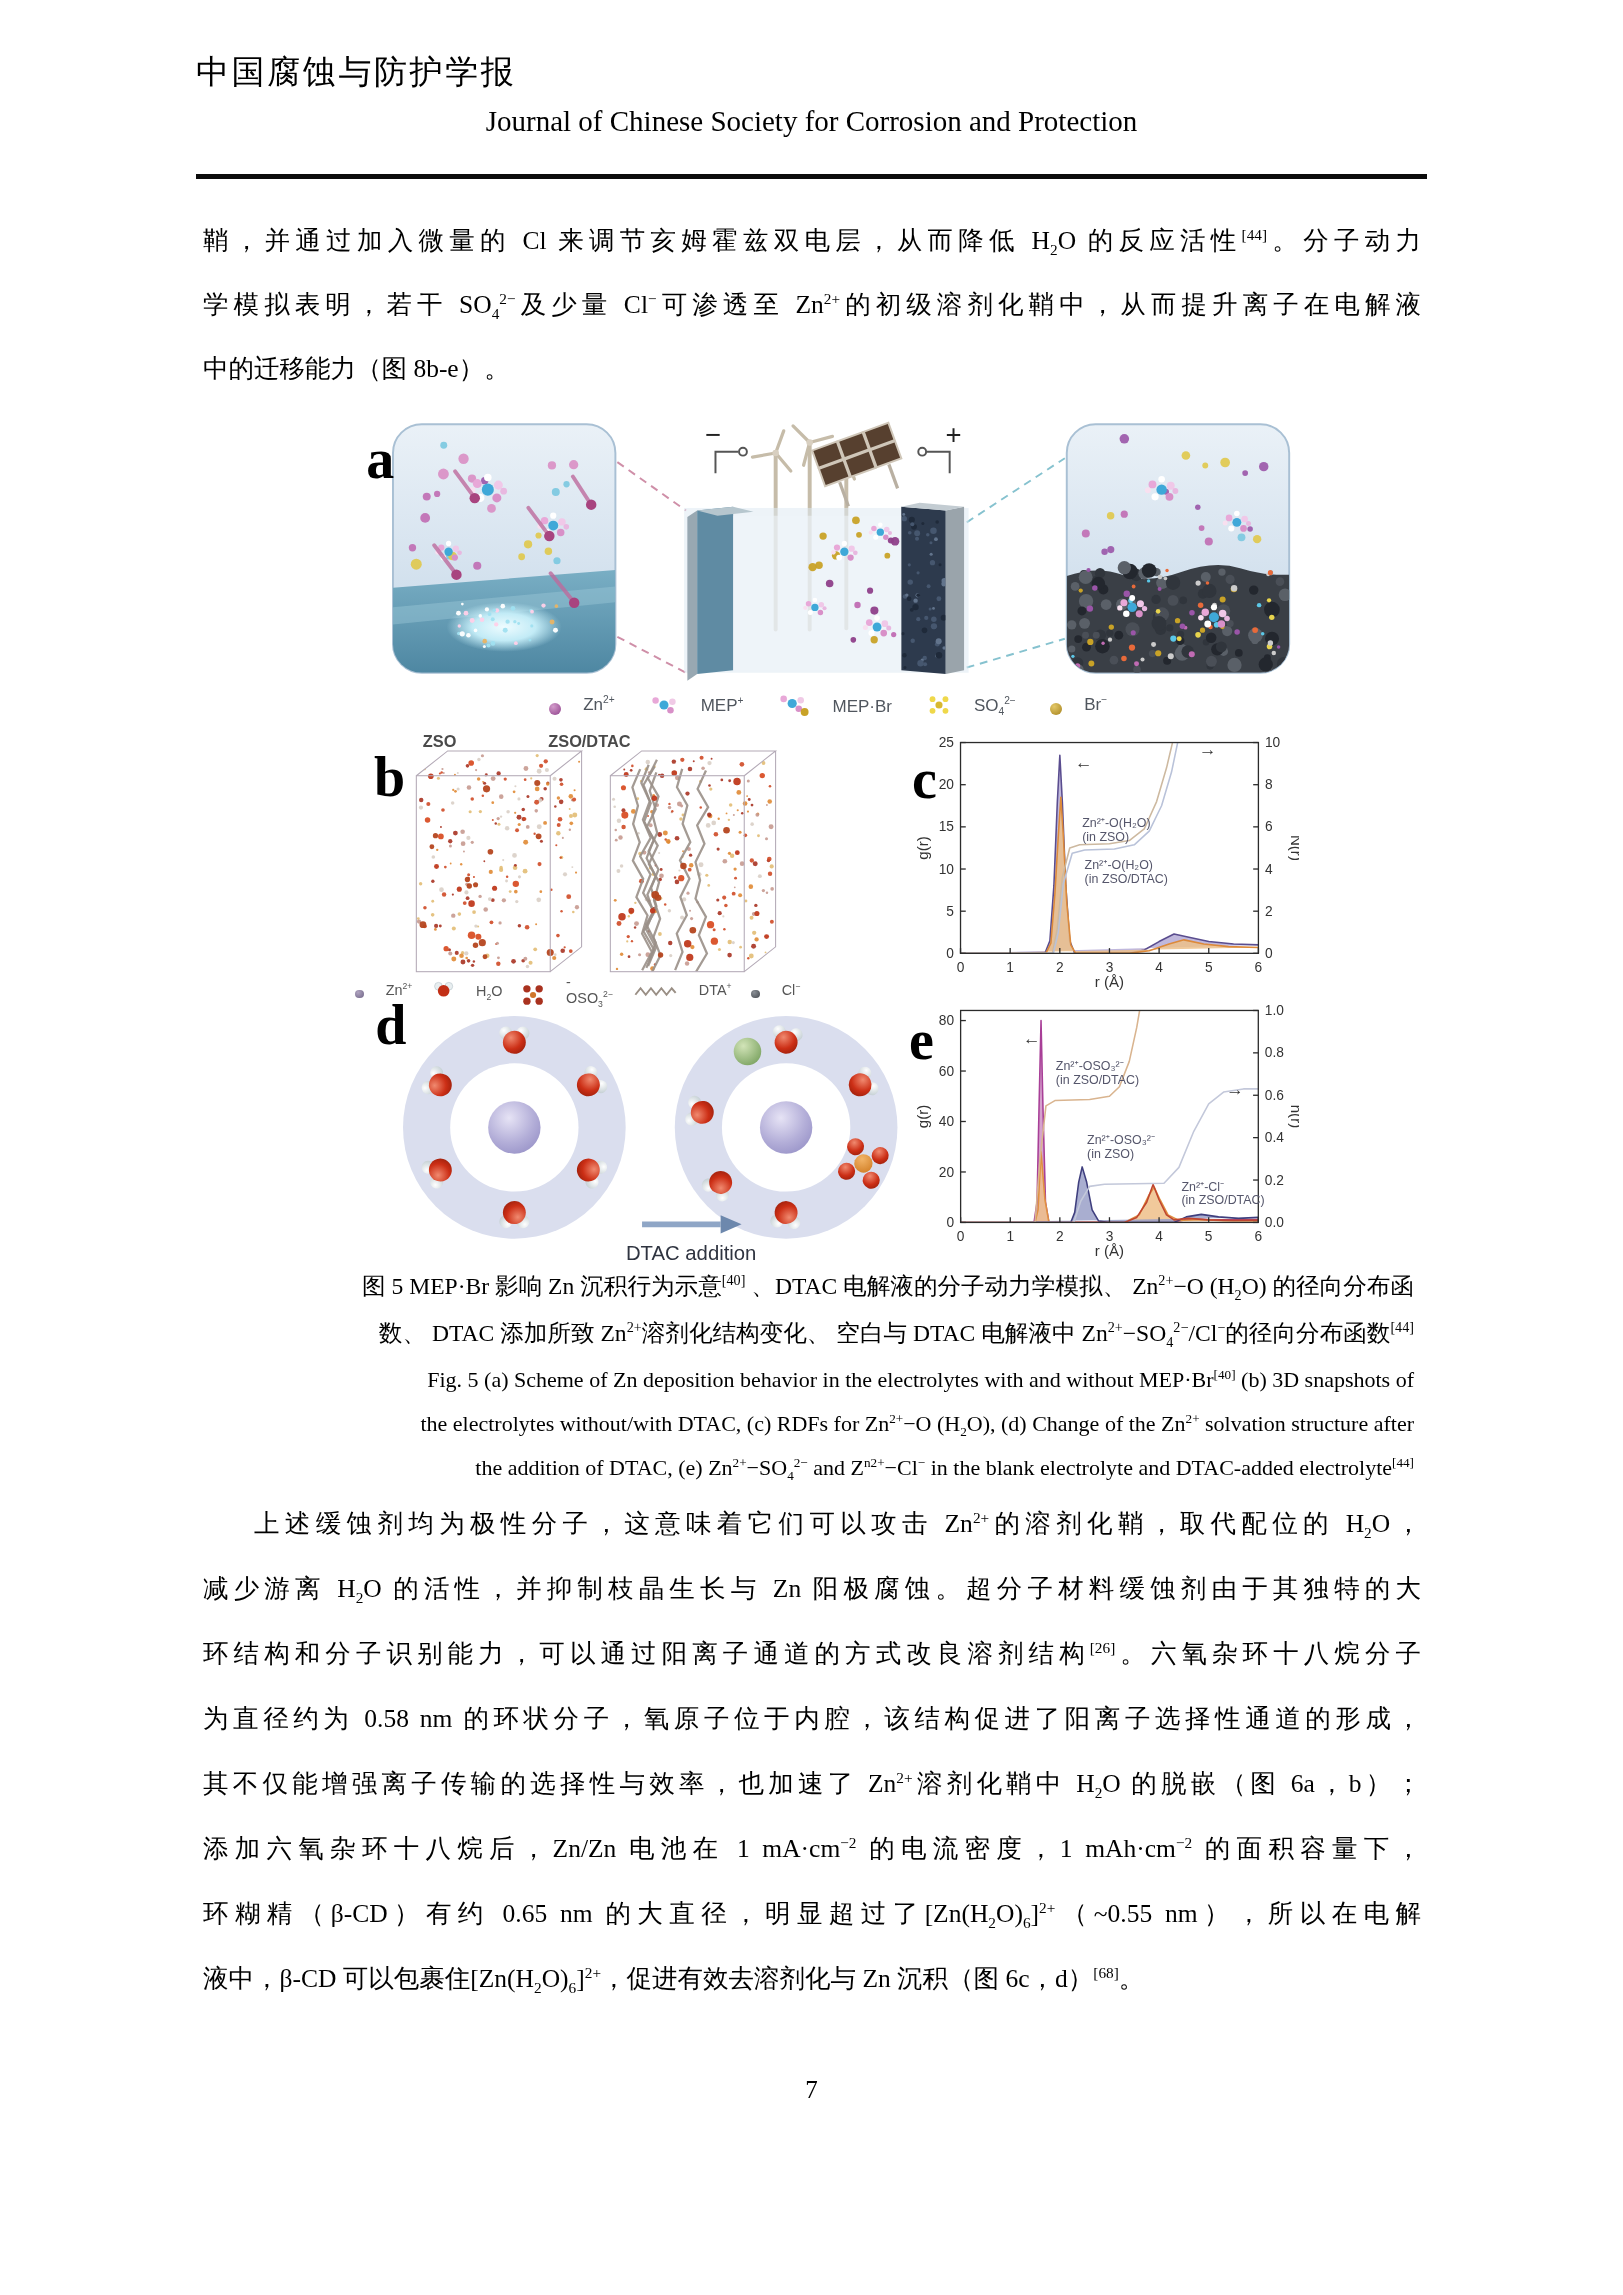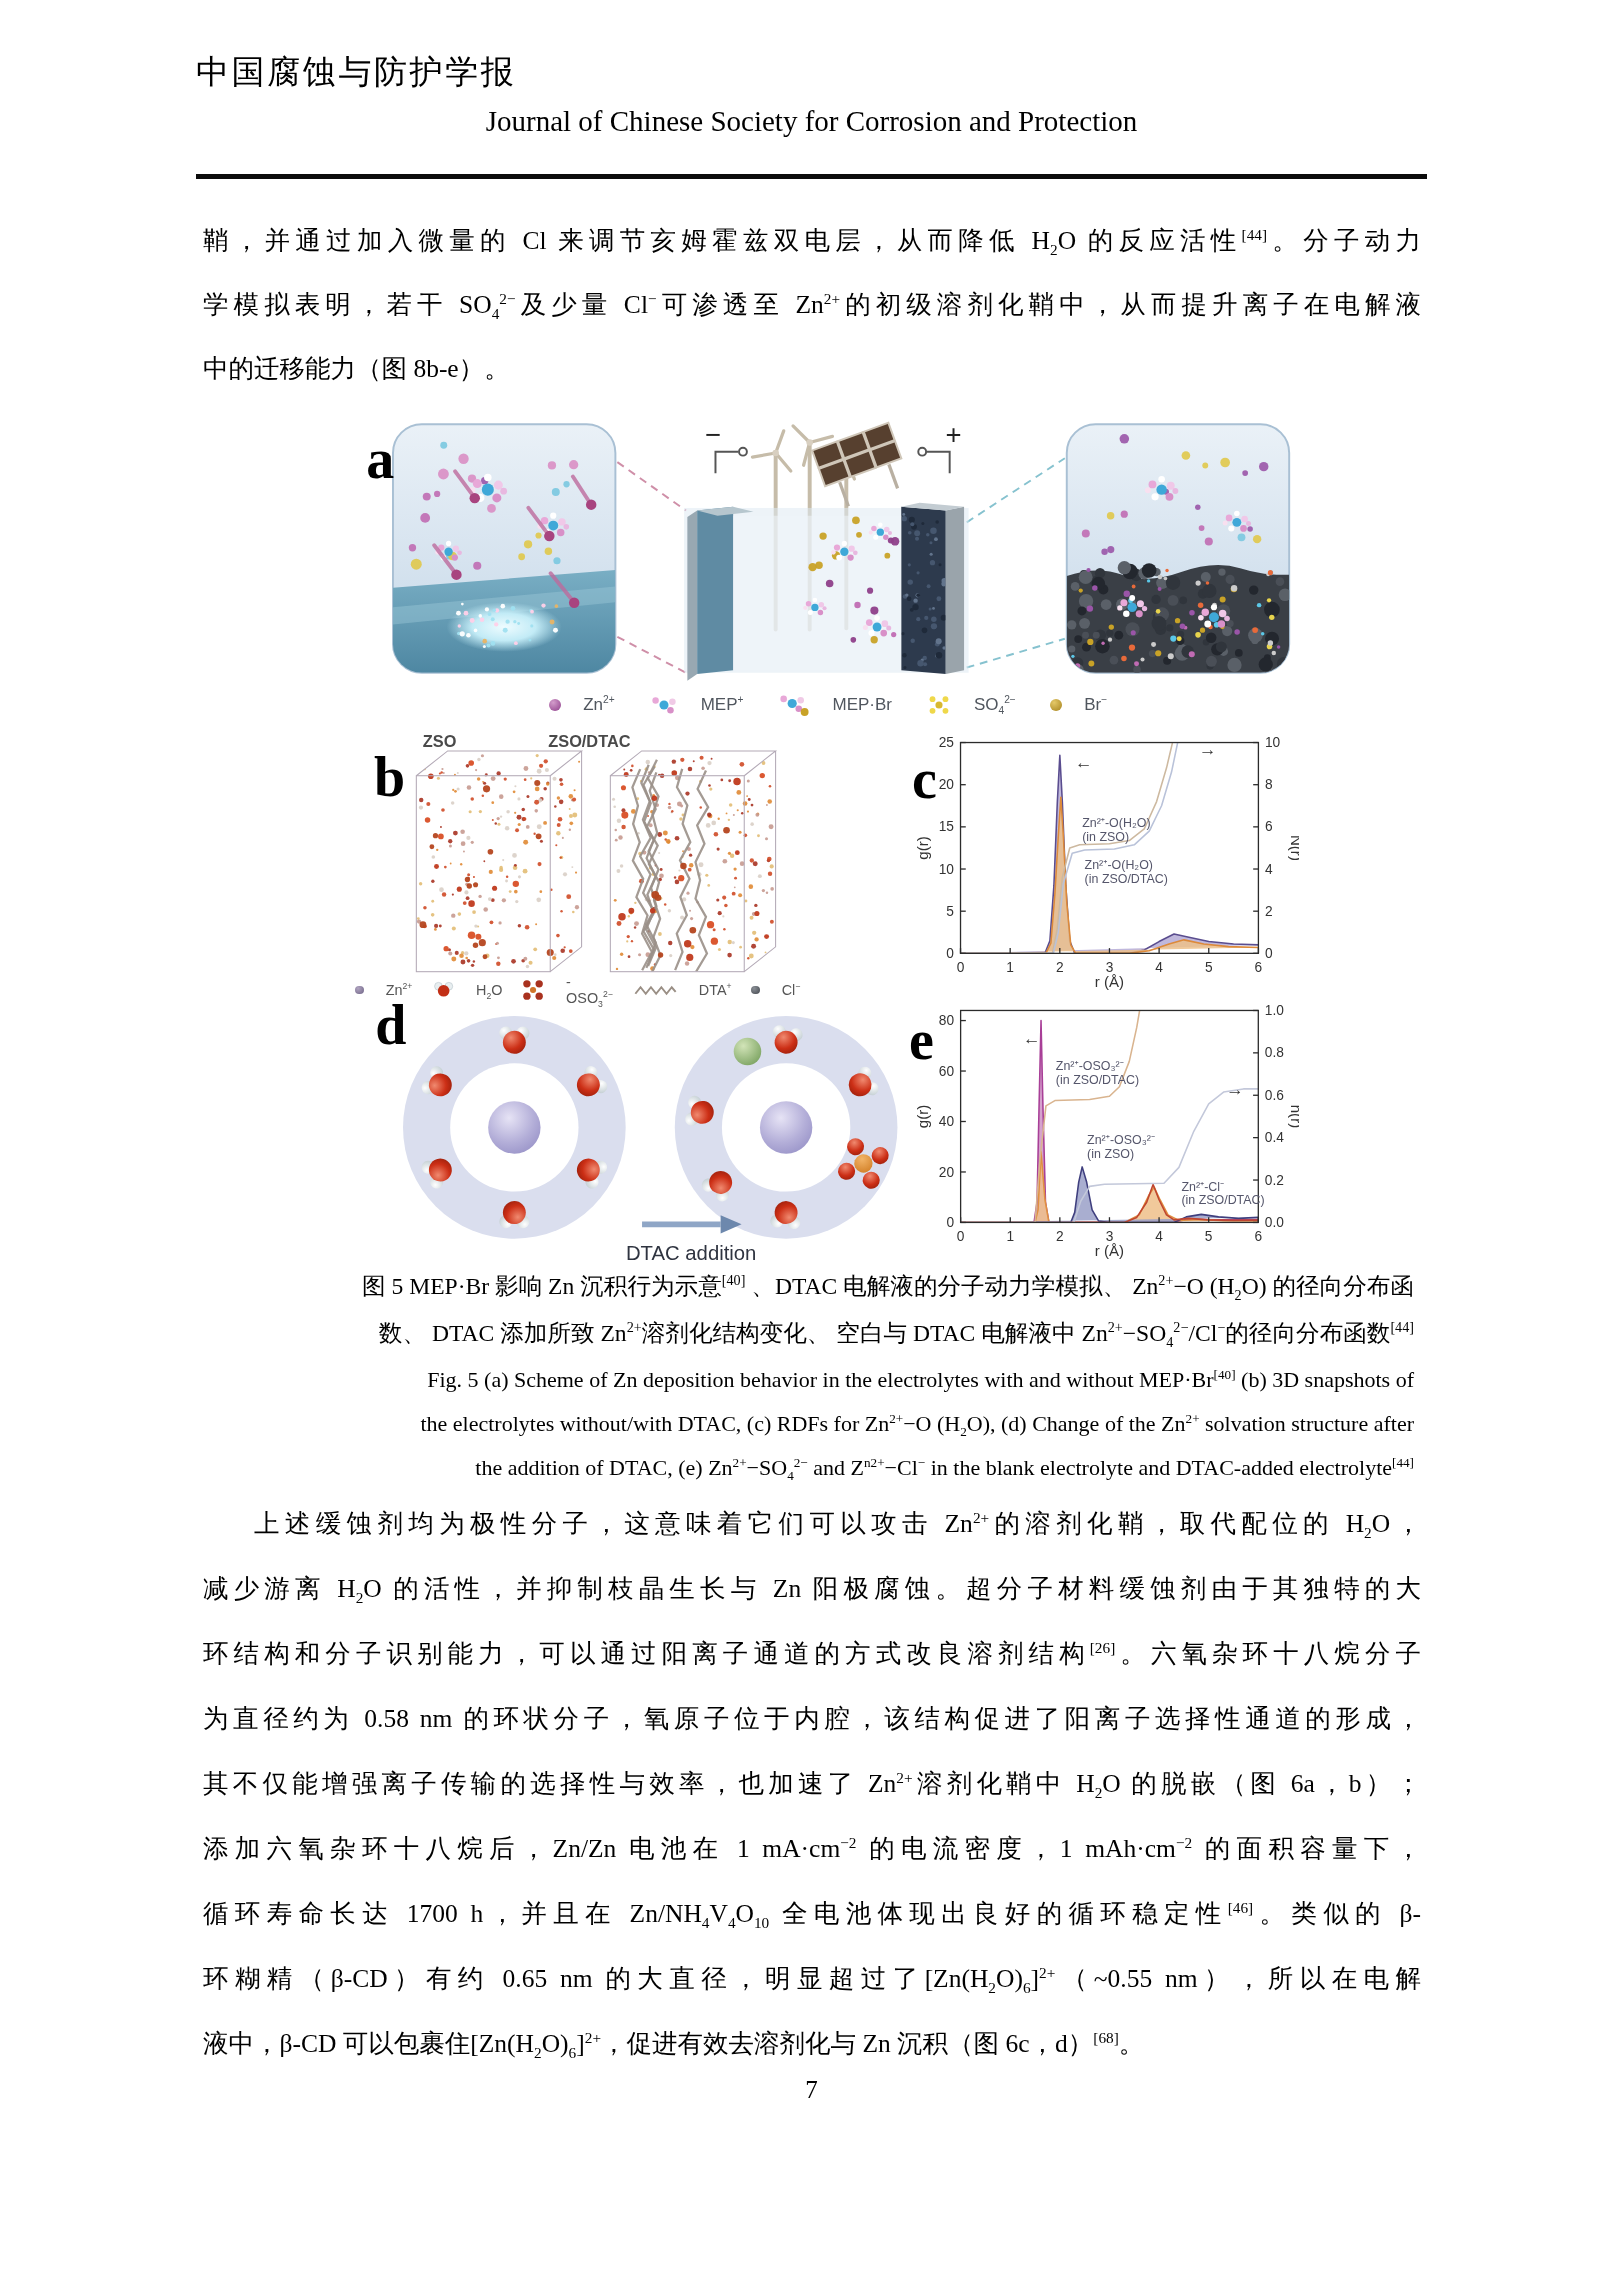--- a/index.html
+++ b/index.html
@@ -17,21 +17,21 @@
   .para .line.j{text-align:justify;text-align-last:justify;white-space:normal;text-justify:inter-ideograph}
   .para .line.indent{text-indent:51px}
   sup{vertical-align:super;font-size:60%;line-height:0}
   sub{vertical-align:sub;font-size:60%;line-height:0}
   .figure{position:absolute;left:357px;top:411px;width:942px;height:852px}
   .plabel{position:absolute;font-family:"Liberation Serif",serif;font-weight:bold;font-size:56px;color:#000;line-height:1}
   .a-legend{position:absolute;display:flex;justify-content:center;align-items:center;gap:34px;
             height:38px;font-family:"Liberation Sans",sans-serif;font-size:17px;color:#50565e}
   .b-legend{position:absolute;display:flex;justify-content:center;align-items:center;gap:19.6px;
             height:30px;font-family:"Liberation Sans",sans-serif;font-size:14.4px;color:#555}
-  .li{display:inline-flex;align-items:center;gap:22px}
+  .li{display:inline-flex;align-items:flex-end;gap:22px}
   .dot{display:inline-block;width:12.4px;height:12.4px;border-radius:50%}
   .dot.sm{width:8.5px;height:8.5px}
   .caption{position:absolute;left:209px;width:1205px;text-align:right;color:#000}
   .caption.cn{top:1263px;font-size:23.6px}
   .caption.cn .cline{line-height:47px}
   .caption.en{top:1358px;font-size:22px}
   .caption.en .cline{line-height:44px}
   .pageno{position:absolute;top:2076px;left:0;width:100%;text-align:center;font-size:25px}
   
   .ctick{font-family:"Liberation Sans",sans-serif;font-size:21px;fill:#333}
@@ -1388,20 +1388,19 @@
     <div class="cline">the addition of DTAC, (e) Zn<sup>2+</sup>−SO<sub>4</sub><sup>2−</sup> and Z<sup>n2+</sup>−Cl<sup>−</sup> in the blank electrolyte and DTAC-added electrolyte<sup>[44]</sup></div>
   </div>
 
   <div class="para" id="para2" style="top:1491px">
     <div class="line j indent">上述缓蚀剂均为极性分子，这意味着它们可以攻击 Zn<sup>2+</sup>的溶剂化鞘，取代配位的 H<sub>2</sub>O，</div>
     <div class="line j">减少游离 H<sub>2</sub>O 的活性，并抑制枝晶生长与 Zn 阳极腐蚀。超分子材料缓蚀剂由于其独特的大</div>
     <div class="line j">环结构和分子识别能力，可以通过阳离子通道的方式改良溶剂结构<sup>[26]</sup>。六氧杂环十八烷分子</div>
     <div class="line j">为直径约为 0.58 nm 的环状分子，氧原子位于内腔，该结构促进了阳离子选择性通道的形成，</div>
     <div class="line j">其不仅能增强离子传输的选择性与效率，也加速了 Zn<sup>2+</sup>溶剂化鞘中 H<sub>2</sub>O 的脱嵌（图 6a，b）；</div>
     <div class="line j">添加六氧杂环十八烷后，Zn/Zn 电池在 1 mA·cm<sup>−2</sup> 的电流密度，1 mAh·cm<sup>−2</sup> 的面积容量下，</div>
-    <div class="line j">循环寿命长达 1700 h，并且在 Zn/NH<sub>4</sub>V<sub>4</sub>O<sub>10</sub> 全电池体现出良好的循环稳定性<sup>[46]</sup>。类似的 β-</div>
     <div class="line j">环糊精（β-CD）有约 0.65 nm 的大直径，明显超过了[Zn(H<sub>2</sub>O)<sub>6</sub>]<sup>2+</sup>（~0.55 nm），所以在电解</div>
     <div class="line">液中，β-CD 可以包裹住[Zn(H<sub>2</sub>O)<sub>6</sub>]<sup>2+</sup>，促进有效去溶剂化与 Zn 沉积（图 6c，d）<sup>[68]</sup>。</div>
   </div>
 
   <div class="pageno">7</div>
 </div>
 
 
 </body></html>

